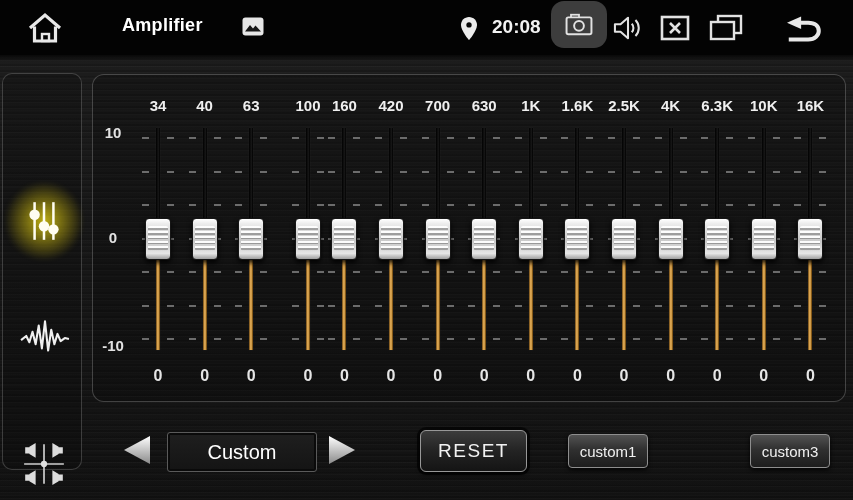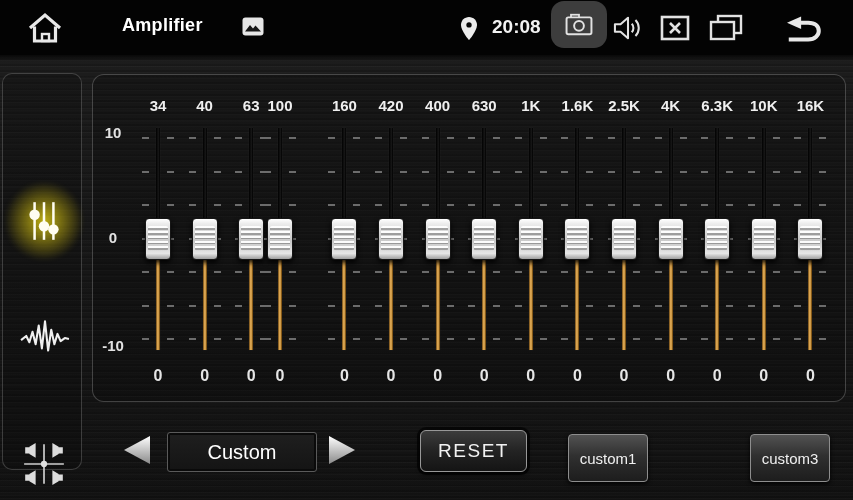--- a/index.html
+++ b/index.html
@@ -99,21 +99,21 @@
   }
   .reset-btn {
     position:absolute; left:420px; top:430px; width:107px; height:42px;
     background:linear-gradient(180deg,#3c3c3c 0%,#232323 50%,#141414 100%);
     border:1.5px solid #989898; border-radius:6px;
     box-shadow:0 0 0 3px rgba(0,0,0,0.65), 0 2px 4px rgba(0,0,0,0.8);
     color:#f2f2f2; font-size:19px; letter-spacing:1.5px; cursor:pointer;
     font-family:"Liberation Sans", sans-serif;
   }
   .custom-btn {
-    position:absolute; top:434px; width:80px; height:48px;
+    position:absolute; top:434px; width:80px; height:34px;
     background:linear-gradient(180deg,#525252 0%,#303030 45%,#1d1d1d 100%);
     border:1px solid #8e8e8e; border-radius:4px;
     box-shadow:0 2px 4px rgba(0,0,0,0.9);
     color:#f0f0f0; font-size:15px; cursor:pointer;
     font-family:"Liberation Sans", sans-serif;
   }
 </style>
 </head>
 <body>
 
@@ -289,21 +289,21 @@
           <div class="tick" style="top: 196px; left: 32px;"></div>
           <div class="tick" style="top: 229.5px; left: 7px;"></div>
           <div class="tick" style="top: 229.5px; left: 32px;"></div>
           <div class="tick" style="top: 263px; left: 7px;"></div>
           <div class="tick" style="top: 263px; left: 32px;"></div>
           <div class="knob" style="top: 142.5px;">
             <div class="ridges"></div>
           </div>
           <div class="value-label">0</div>
         </div>
-        <div class="eq-col" style="left: 164px;">
+        <div class="eq-col" style="left: 192px;">
           <div class="freq-label">100</div>
           <div class="track"></div>
           <div class="track-fill" style="top: 163.5px; height: 111.5px;"></div>
           <div class="tick" style="top: 62px; left: 7px;"></div>
           <div class="tick" style="top: 62px; left: 32px;"></div>
           <div class="tick" style="top: 95.5px; left: 7px;"></div>
           <div class="tick" style="top: 95.5px; left: 32px;"></div>
           <div class="tick" style="top: 129px; left: 7px;"></div>
           <div class="tick" style="top: 129px; left: 32px;"></div>
           <div class="tick" style="top: 162.5px; left: 7px;"></div>
@@ -359,21 +359,21 @@
           <div class="tick" style="top: 229.5px; left: 7px;"></div>
           <div class="tick" style="top: 229.5px; left: 32px;"></div>
           <div class="tick" style="top: 263px; left: 7px;"></div>
           <div class="tick" style="top: 263px; left: 32px;"></div>
           <div class="knob" style="top: 142.5px;">
             <div class="ridges"></div>
           </div>
           <div class="value-label">0</div>
         </div>
         <div class="eq-col" style="left: 321.6px;">
-          <div class="freq-label">400</div>
+          <div class="freq-label">700</div>
           <div class="track"></div>
           <div class="track-fill" style="top: 163.5px; height: 111.5px;"></div>
           <div class="tick" style="top: 62px; left: 7px;"></div>
           <div class="tick" style="top: 62px; left: 32px;"></div>
           <div class="tick" style="top: 95.5px; left: 7px;"></div>
           <div class="tick" style="top: 95.5px; left: 32px;"></div>
           <div class="tick" style="top: 129px; left: 7px;"></div>
           <div class="tick" style="top: 129px; left: 32px;"></div>
           <div class="tick" style="top: 162.5px; left: 7px;"></div>
           <div class="tick" style="top: 162.5px; left: 32px;"></div>

